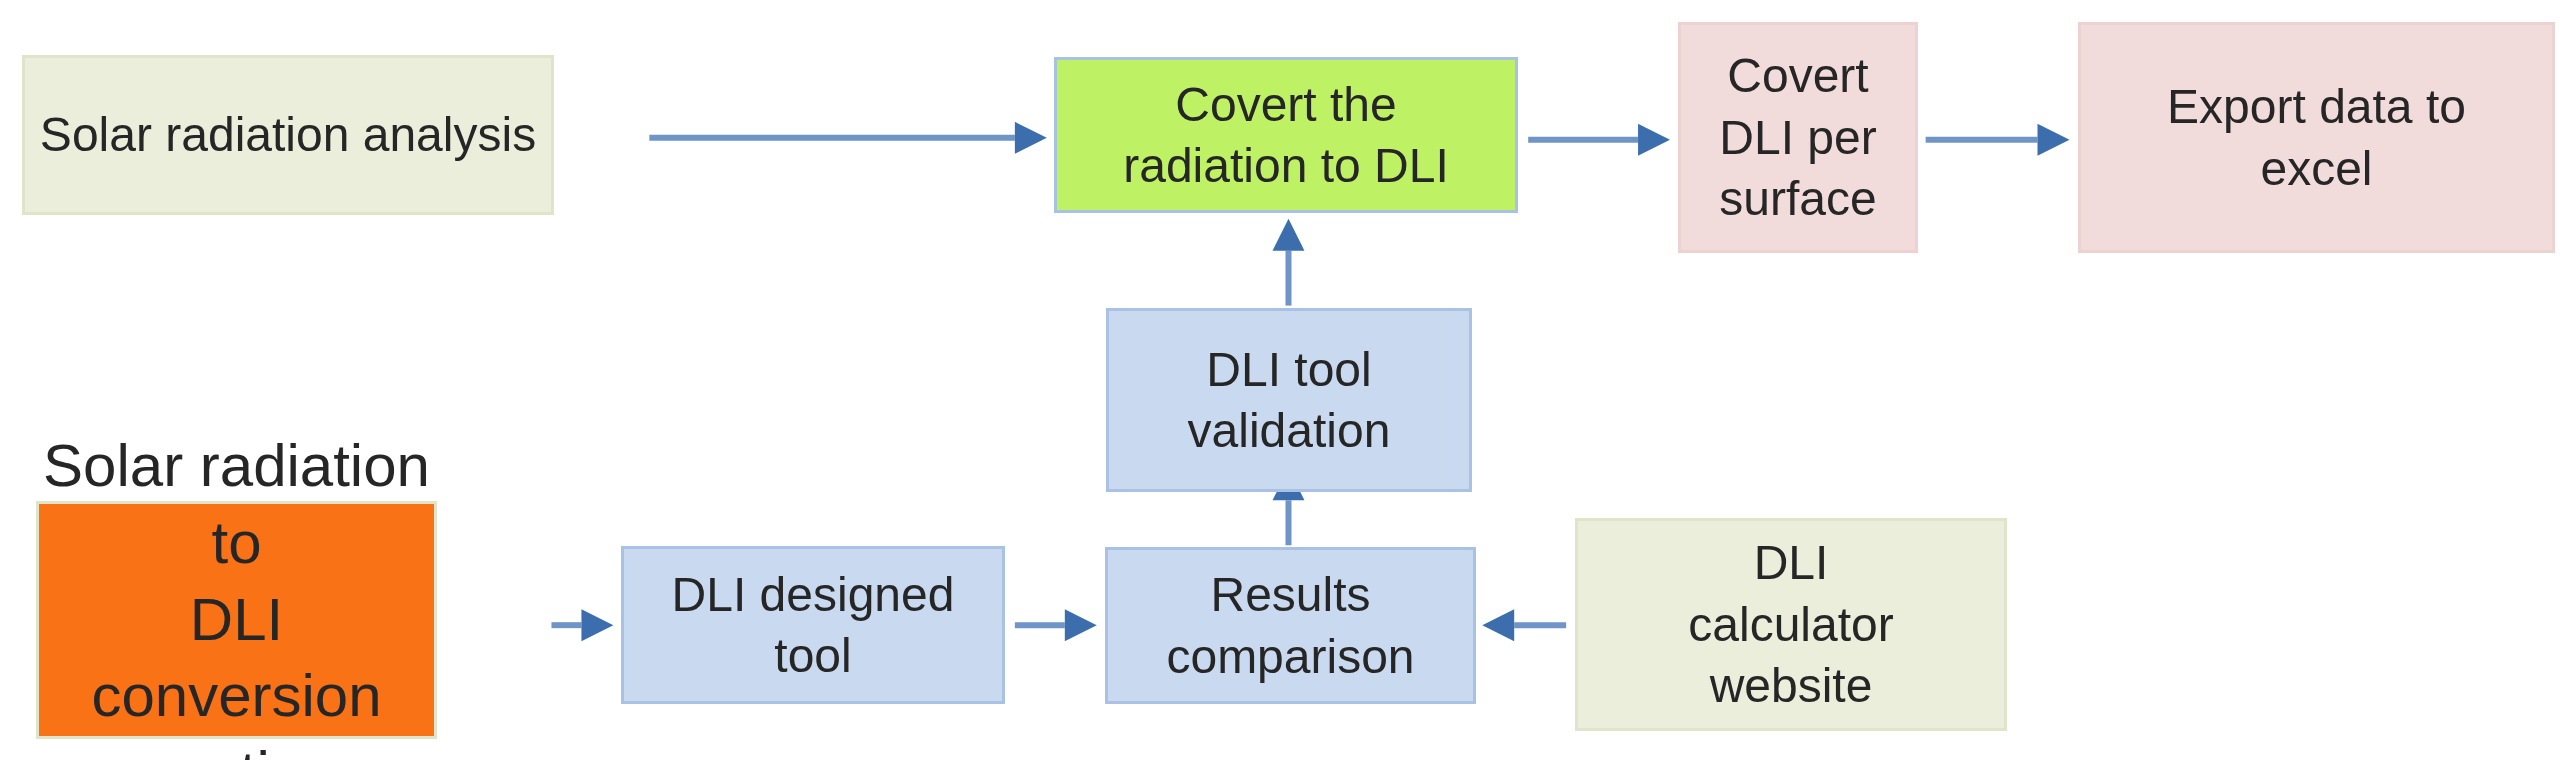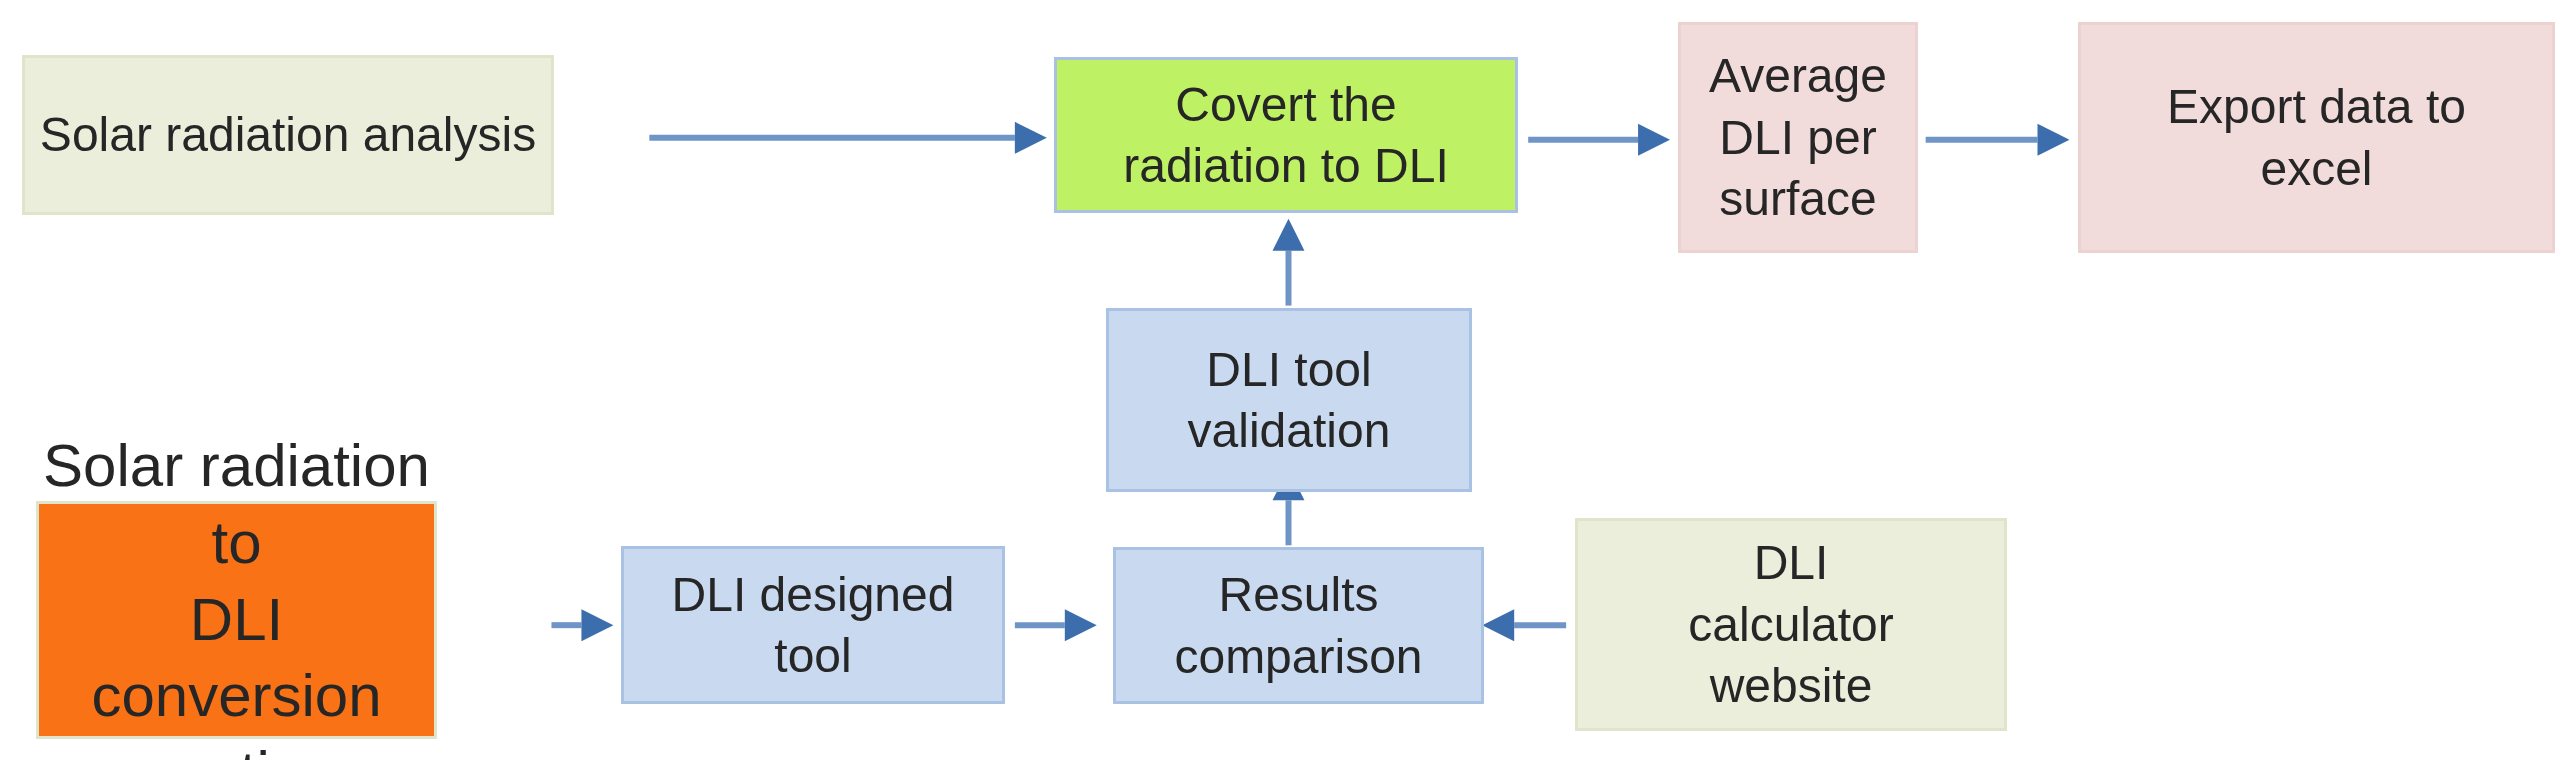--- a/index.html
+++ b/index.html
@@ -76,31 +76,31 @@
       </g>
       <g>
         <line x1="1568" y1="626" x2="1516" y2="626" stroke="#6f94c6" stroke-width="6"></line>
         <polygon points="1484,626 1516,610 1516,642" fill="#3c6eae"></polygon>
       </g>
     </svg>
 
 <div class="node" style="left: 22px; top: 55px; width: 532px; height: 160px; font-size: 48px; background: rgb(234, 238, 218); border: 3px solid rgb(223, 229, 203); color: rgb(38, 38, 38);"><span class="node-label">Solar radiation analysis</span></div>
     <div class="node" style="left: 1054px; top: 57px; width: 464px; height: 156px; font-size: 48px; background: #bef264; border: 3px solid rgb(169, 194, 228); color: rgb(38, 38, 38);"><span class="node-label">Covert the
 radiation to DLI</span></div>
-    <div class="node" style="left: 1678px; top: 22px; width: 240px; height: 231px; font-size: 48px; background: rgb(242, 220, 219); border: 3px solid rgb(236, 211, 210); color: rgb(38, 38, 38);"><span class="node-label">Average
+    <div class="node" style="left: 1678px; top: 22px; width: 240px; height: 231px; font-size: 48px; background: rgb(242, 220, 219); border: 3px solid rgb(236, 211, 210); color: rgb(38, 38, 38);"><span class="node-label">Covert
 DLI per
 surface</span></div>
     <div class="node" style="left: 2078px; top: 22px; width: 477px; height: 231px; font-size: 48px; background: rgb(242, 220, 219); border: 3px solid rgb(236, 211, 210); color: rgb(38, 38, 38);"><span class="node-label">Export data to
 excel</span></div>
     <div class="node" style="left: 1106px; top: 308px; width: 366px; height: 184px; font-size: 48px; background: rgb(201, 218, 240); border: 3px solid rgb(169, 194, 228); color: rgb(38, 38, 38);"><span class="node-label">DLI tool
 validation</span></div>
     <div class="node" style="left: 36px; top: 501px; width: 401px; height: 238px; font-size: 60px; background: #f97316; border: 3px solid rgb(223, 229, 203); color: rgb(38, 38, 38);"><span class="node-label">Solar radiation to
 DLI conversion
 equations</span></div>
     <div class="node" style="left: 621px; top: 546px; width: 384px; height: 158px; font-size: 48px; background: rgb(201, 218, 240); border: 3px solid rgb(169, 194, 228); color: rgb(38, 38, 38); justify-content: flex-end;"><span class="node-label">DLI designed
 tool</span></div>
-    <div class="node" style="left: 1105px; top: 547px; width: 371px; height: 157px; font-size: 48px; background: rgb(201, 218, 240); border: 3px solid rgb(169, 194, 228); color: rgb(38, 38, 38); margin-left: 8px;"><span class="node-label">Results
+    <div class="node" style="left: 1105px; top: 547px; width: 371px; height: 157px; font-size: 48px; background: rgb(201, 218, 240); border: 3px solid rgb(169, 194, 228); color: rgb(38, 38, 38);"><span class="node-label">Results
 comparison</span></div>
     <div class="node" style="left: 1575px; top: 518px; width: 432px; height: 213px; font-size: 48px; background: rgb(234, 238, 218); border: 3px solid rgb(223, 229, 203); color: rgb(38, 38, 38);"><span class="node-label">DLI
 calculator
 website</span></div>
   </div>
 
 
 </body></html>

